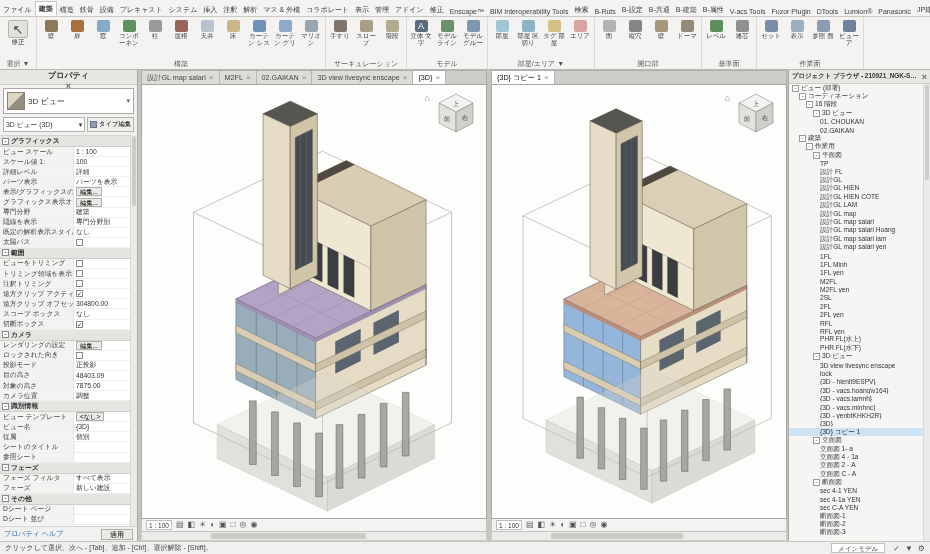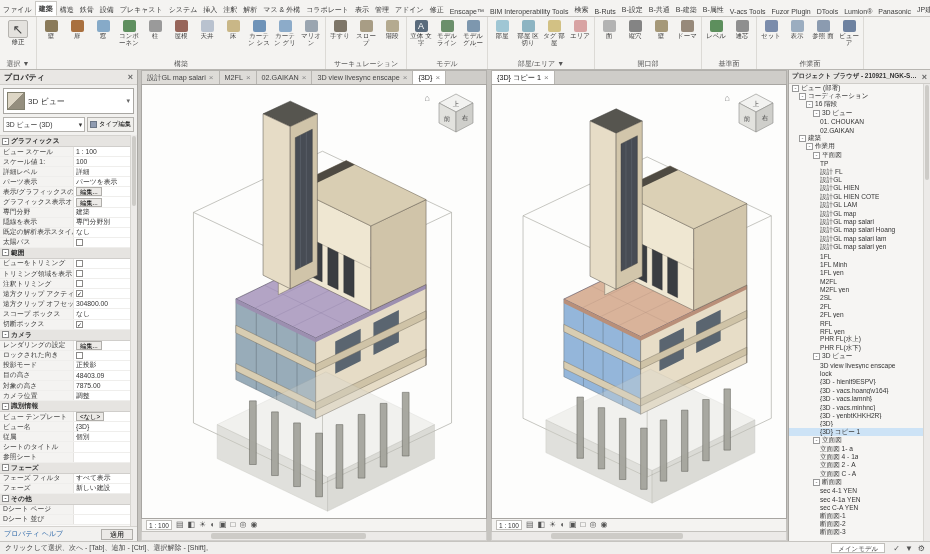--- a/index.html
+++ b/index.html
@@ -19,21 +19,21 @@
   .panel-buttons{flex:1;display:flex;padding:1px 1px 0;}
   .rbtn{width:26px;display:flex;flex-direction:column;align-items:center;padding-top:2px;cursor:default;}
   .rbtn.big{width:34px;}
   .ricon{width:13px;height:12px;border-radius:2px;font-size:9px;line-height:12px;text-align:center;color:#fff;margin-bottom:1px;}
   .rbtn.big .ricon{width:20px;height:18px;font-size:13px;line-height:18px;color:#444;border:1px solid #b5b3af;}
   .rlabel{font-size:6.5px;line-height:1.05;text-align:center;max-height:14px;overflow:hidden;word-break:break-all;color:#3a3a3a;}
   .panel-label{height:11px;line-height:11px;text-align:center;font-size:7px;color:#555;white-space:nowrap;overflow:hidden;padding:0 2px;}
 
   
   .props{position:absolute;left:0;top:70px;width:138px;bottom:13px;background:#f2f1ef;border-right:1px solid #a9a7a3;}
-  .props-header{height:15px;display:flex;justify-content:space-between;align-items:center;font-size:8px;font-weight:bold;padding:0 4px;background:#e9e7e4;border-bottom:1px solid #cfcdc9;}
+  .props-header{height:15px;display:flex;justify-content:space-between;align-items:center;font-size:8px;font-weight:bold;padding:0 4px;background:#e9e7e4;border-bottom:1px solid #cfcdc9;flex-direction:column;}
   .xbtn{color:#666;font-size:9px;cursor:default;}
   .type-sel{margin:3px;height:26px;background:#fff;border:1px solid #a9a7a3;display:flex;align-items:center;gap:3px;padding:0 3px;font-size:8px;}
   .tsicon{width:18px;height:18px;background:linear-gradient(135deg,#ddd6c5 0 50%,#948e7e 50% 100%);border:1px solid #82806f;flex:none;}
   .type-sel .dd{margin-left:auto;color:#666;font-size:7px;}
   .sel-row{display:flex;margin:0 3px 3px;gap:2px;height:15px;font-size:6.8px;}
   .sel-box{flex:1;background:#fff;border:1px solid #b5b3af;display:flex;align-items:center;justify-content:space-between;padding:0 2px;overflow:hidden;white-space:nowrap;}
   .edit-type{font-size:6.3px;background:#f0efec;border:1px solid #b5b3af;display:flex;align-items:center;gap:2px;padding:0 2px;white-space:nowrap;}
   .etype-ic{width:7px;height:7px;background:#8f9bb0;border:1px solid #6b7686;flex:none;}
   .prop-grid{position:absolute;top:65px;bottom:15px;left:0;right:7px;overflow:hidden;background:#fbfaf9;border-top:1px solid #d5d3cf;}
   .sec{height:11px;background:#e6e4e1;border-bottom:1px solid #d0cecb;display:flex;align-items:center;gap:2px;padding-left:2px;font-size:6.8px;font-weight:bold;color:#333;}

